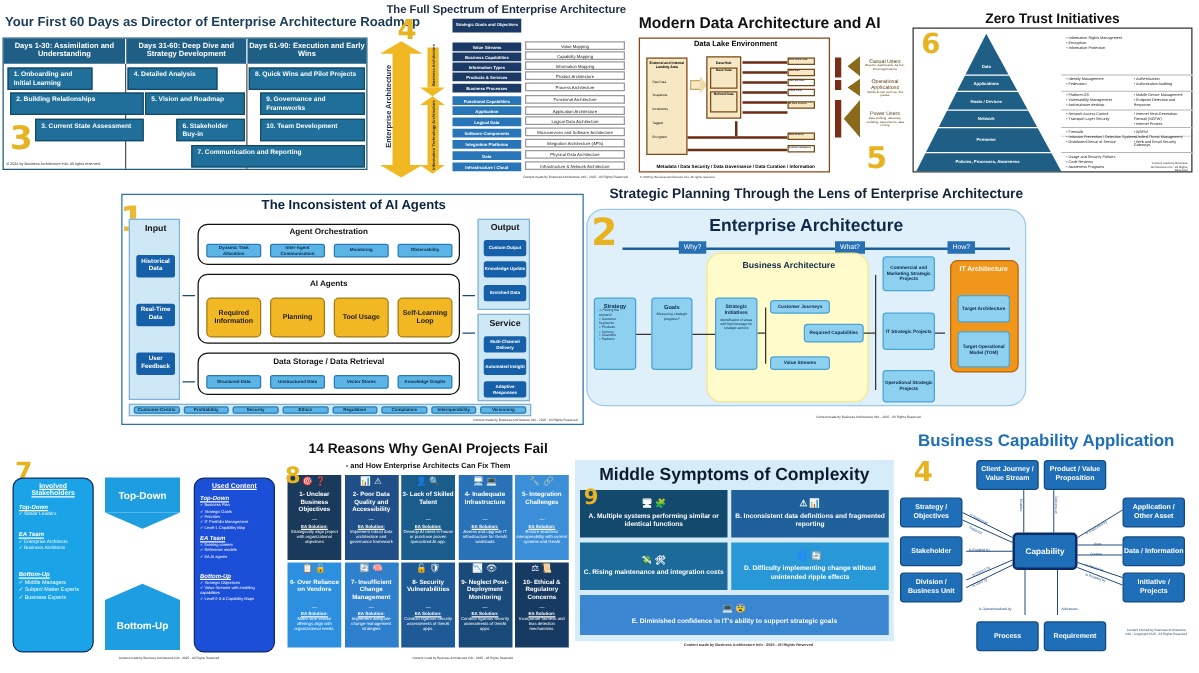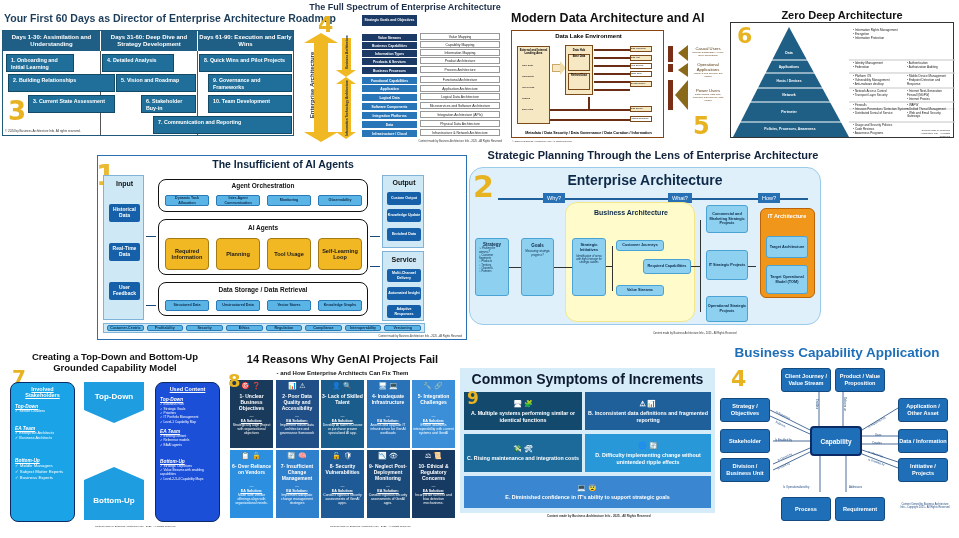--- a/index.html
+++ b/index.html
@@ -220,21 +220,21 @@
     </div>
   <div class="usr" style="left:186px;top:88px">
       <div style="font-size:4.2px">Power Users</div>
       <div style="font-size:2.4px">Data profiling, data prep, modeling, data science, data mining</div>
     </div>
   <div class="num" style="left:188px;top:114px;font-size:24px">5</div>
   <div class="copy" style="left:7px;top:140px;font-size:2.4px">© 2025 by Business Architecture Info. All rights reserved.</div>
 </div>
 
 <div class="tile" id="t6" style="left:725px;top:0;width:234px;height:148px">
-  <div class="title t">Zero Deep Architecture</div>
+  <div class="title t">Zero Trust Initiatives</div>
   <div class="frame">
     <svg width="224" height="116" style="position:absolute;left:0;top:0">
       <polygon points="58,4 2,114 118,114" fill="#1f5f86"></polygon>
       <line x1="0" y1="37" x2="224" y2="37" stroke="#fff" stroke-width="1"></line>
       <line x1="0" y1="50" x2="224" y2="50" stroke="#fff" stroke-width="1"></line>
       <line x1="0" y1="65" x2="224" y2="65" stroke="#fff" stroke-width="1"></line>
       <line x1="0" y1="79" x2="224" y2="79" stroke="#fff" stroke-width="1"></line>
       <line x1="0" y1="99" x2="224" y2="99" stroke="#fff" stroke-width="1"></line>
       <line x1="118" y1="37" x2="224" y2="37" stroke="#888" stroke-width="0.5"></line>
       <line x1="118" y1="50" x2="224" y2="50" stroke="#888" stroke-width="0.5"></line>
@@ -294,21 +294,21 @@
         <div>• <span>Usage and Security Policies</span></div>
         <div>• <span>Code Reviews</span></div>
         <div>• <span>Awareness Programs</span></div>
       </div>
     <div class="copy" style="right:3px;top:106px;font-size:2.4px;width:40px;text-align:right">Content made by Business Architecture Info - All Rights Reserved</div>
   </div>
   <div class="num" style="left:12px;top:25px;font-size:22px">6</div>
 </div>
 
 <div class="tile" id="t1">
-  <div class="title t">The Insufficient of AI Agents</div>
+  <div class="title t">The Inconsistent of AI Agents</div>
   <div class="num" style="left:-2px;top:6px;font-size:28px;opacity:.9">1</div>
 
   <div class="panel" style="left:5px;top:19px;width:41px;height:145px">
     <div class="gh" style="left:0;top:4px;width:41px;font-size:7px">Input</div>
     <div class="dk" style="left:5px;top:28px;width:31px;height:18px">Historical Data</div>
     <div class="dk" style="left:5px;top:67px;width:31px;height:18px">Real-Time Data</div>
     <div class="dk" style="left:5px;top:106px;width:31px;height:18px">User Feedback</div>
   </div>
 
   <div class="grp" style="left:60px;top:23px;width:210px;height:33px">
@@ -410,24 +410,20 @@
   <div class="wire" style="left:285px;top:121px;width:8px;height:1px"></div>
   <div class="it">
     <div class="t" style="position:absolute;top:4px;width:52px;font-size:5.5px;color:#fff;line-height:1.1;white-space:normal">IT Architecture</div>
     <div class="b" style="left:5px;top:27px;width:42px;height:22px">Target Architecture</div>
     <div class="b" style="left:5px;top:56px;width:42px;height:29px">Target Operational Model (TOM)</div>
   </div>
   <div class="copy" style="left:190px;top:187px;font-size:2.6px">Content made by Business Architecture Info - 2025 - All Rights Reserved</div>
 </div>
 
 <div class="tile" id="t7" style="left:0;top:345px;width:230px;height:193px">
-  <div class="title t">
-      <div>Creating a Top-Down and Bottom-Up</div>
-      <div>Grounded Capability Model</div>
-    </div>
   <div class="num" style="left:12px;top:22px;font-size:20px">7</div>
   <div class="side" style="left:10px;background:#1aa3e6">
     <div class="h">Involved Stakeholders</div>
     <div class="sh">Top-Down</div>
     <div class="li">✓ <span>Senior Leaders</span></div>
     <div class="sh" style="margin-top:12px">EA Team</div>
     <div class="li">✓ <span>Enterprise Architects</span></div>
     <div class="li">✓ <span>Business Architects</span></div>
     <div class="sh" style="margin-top:16px">Bottom-Up</div>
     <div class="li" style="font-size:4.3px">✓ <span>Middle Managers</span></div>
@@ -532,21 +528,21 @@
         <div class="sep">—</div>
         <div class="sl">EA Solution:</div>
         <div class="sx">Incorporate fairness and bias detection mechanisms.</div>
       </div>
     </div>
   <div class="copy" style="left:105px;top:175px;font-size:2.5px">Content made by Business Architecture Info - 2025 - All Rights Reserved</div>
 </div>
 
 <div class="tile" id="t9" style="left:455px;top:360px;width:265px;height:178px">
   <div class="bg"></div>
-  <div class="title t">Common Symptoms of Increments</div>
+  <div class="title t">Middle Symptoms of Complexity</div>
   <div class="c" style="left:9px;top:32px;width:118px;height:38px;background:#14496e">
       <div class="ic">🖥 🧩</div>
       <div>A. Multiple systems performing similar or identical functions</div>
     </div>
   <div class="c" style="left:130px;top:32px;width:126px;height:38px;background:#1f5f9a">
       <div class="ic">⚠ 📊</div>
       <div>B. Inconsistent data definitions and fragmented reporting</div>
     </div>
   <div class="c" style="left:9px;top:74px;width:118px;height:38px;background:#1b6a9a">
       <div class="ic">💸 🛠</div>

